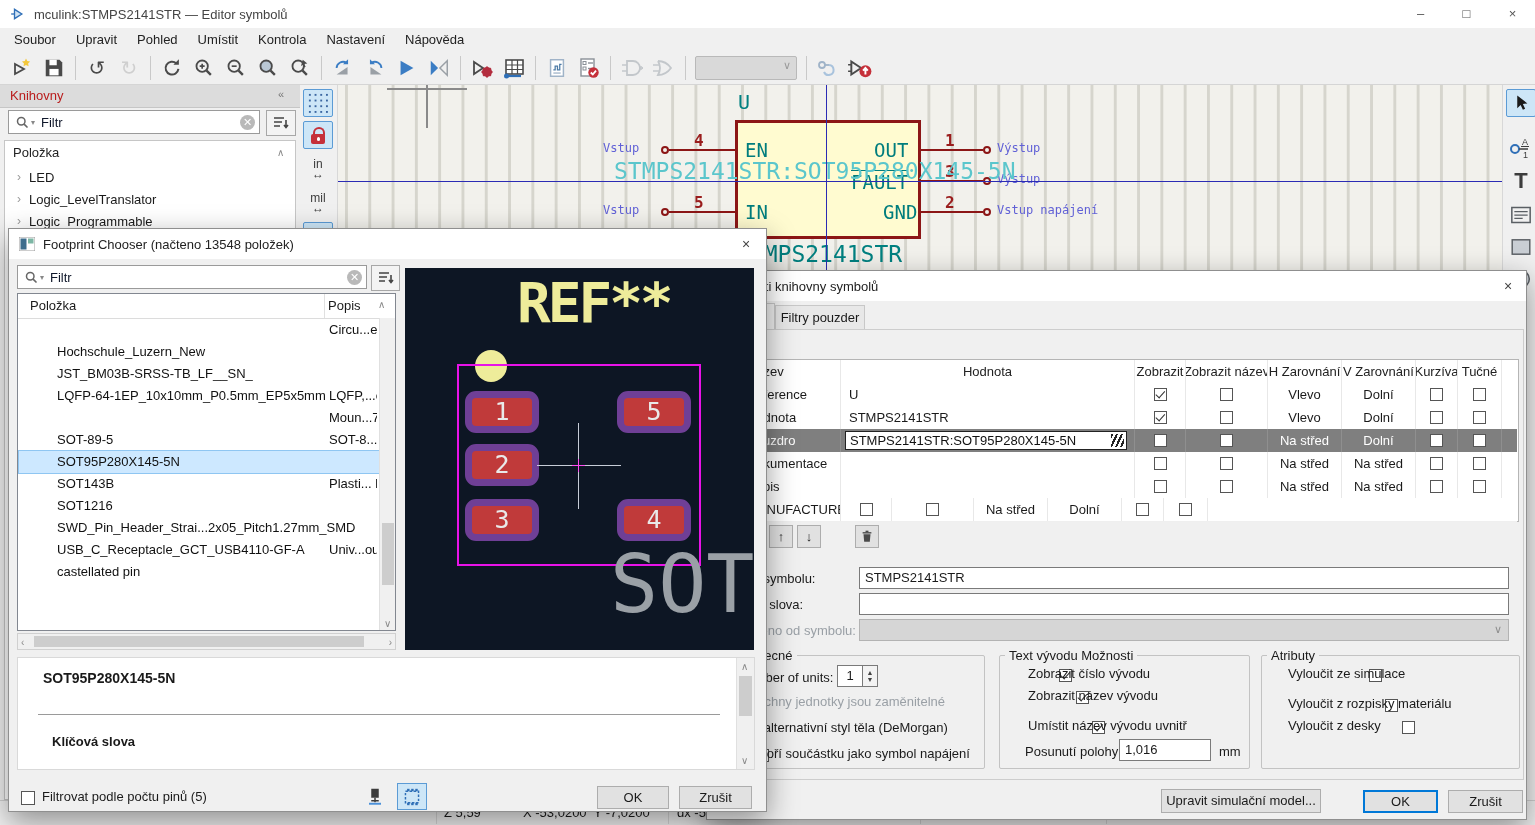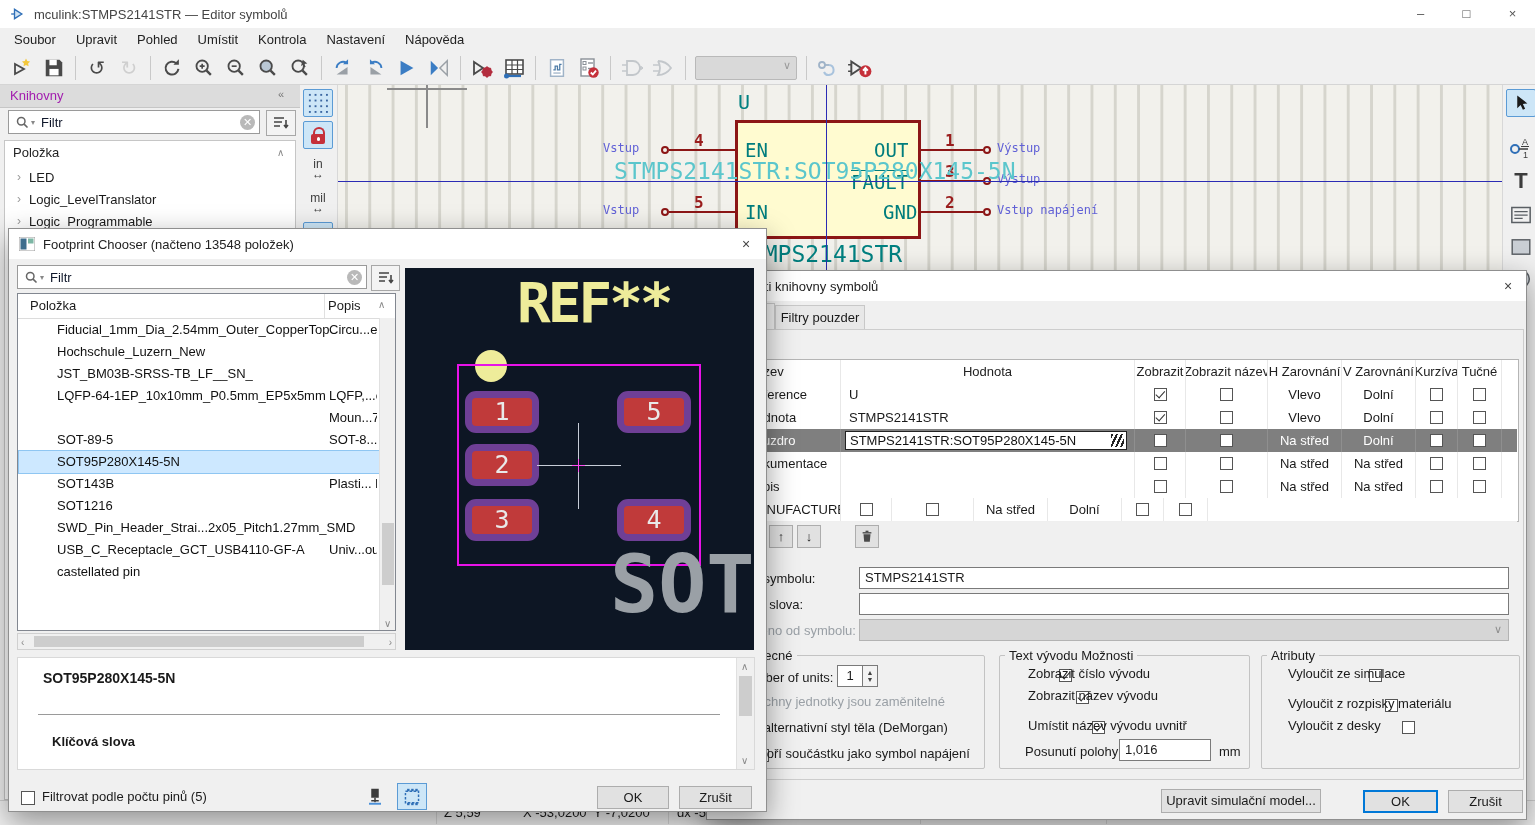--- a/index.html
+++ b/index.html
@@ -18,21 +18,21 @@
   .tbtn{width:30px;height:28px;display:flex;align-items:center;justify-content:center;margin:0 1px;border-radius:2px}
   .tsep{width:1px;height:24px;background:#c9c9c9;margin:0 5px}
   .glyph{font-size:20px;color:#4a4a4a;line-height:1}
   .glyph.dis{color:#cfcfcf}
   .tcombo{width:100px;height:22px;background:#d9d9d9;border:1px solid #b9b9b9;border-radius:2px;position:relative;margin:0 4px}
   .tcombo::after{content:"∨";position:absolute;right:5px;top:2px;color:#9a9a9a;font-size:11px}
 
   
   #leftpanel{left:0;top:85px;width:300px;height:715px;background:#f0f0f0;border-right:1px solid #cfcfcf}
   #lp-header{left:0;top:0;width:300px;height:22px;background:#dcdcdc;border-bottom:1px solid #c6c6c6}
-  #lp-header span{position:absolute;left:10px;top:3px;color:#a21caf}
+  #lp-header span{position:absolute;left:10px;top:3px;color:#b91c1c}
   .searchbox{background:#fff;border:1px solid #9a9a9a;display:flex;align-items:center;box-sizing:border-box}
   .ph{color:#0f172a}
   .clear-ic{margin-left:auto;width:15px;height:15px;border-radius:8px;background:#b9b9b9;color:#fff;font-size:11px;line-height:15px;text-align:center;margin-right:4px}
   .sortbtn{border:1px solid #a7a7a7;background:#f3f3f3;display:flex;align-items:center;justify-content:center}
   .treehdr{color:#222}
   .tree-row{position:absolute;left:0;width:282px;height:22px}
   .tree-row .tw{position:absolute;left:12px;top:3px;color:#9a9a9a;font-size:12px}
   .tree-row .tl{position:absolute;left:24px;top:3px;color:#1a1a1a}
   .vscroll{position:absolute;background:#f0f0f0;border-left:1px solid #e0e0e0}
   .arrowg{color:#8a8a8a;font-size:10px;text-align:center;display:block}
@@ -681,21 +681,20 @@
     <div class="fp-hdr">
       <span class="abs" style="left:12px;top:4px">Položka</span>
       <span class="abs" style="left:310px;top:4px">Popis</span>
       <span class="abs" style="left:306px;top:0;width:1px;height:24px;background:#e0e0e0"></span>
       <span class="abs arrowg" style="left:360px;top:5px">∧</span>
     </div>
     <div class="abs" style="left:0;top:25px;width:360px">
 
 
         <div class="fp-row" style="position:relative">
-          <span class="fp-name">Fiducial_1mm_Dia_2.54mm_Outer_CopperTop</span>
           <span class="fp-desc">Circu...epc</span>
         </div>
 
         <div class="fp-row" style="position:relative">
           <span class="fp-name">Hochschule_Luzern_New</span>
           <span class="fp-desc"></span>
         </div>
 
         <div class="fp-row" style="position:relative">
           <span class="fp-name">JST_BM03B-SRSS-TB_LF__SN_</span>
@@ -765,21 +764,21 @@
     <div class="abs" style="left:52px;top:96px;width:244px;height:202px;border:2px solid #e812e8;box-sizing:border-box"></div>
     <div class="pad" style="left:60px;top:123px">1</div>
     <div class="pad" style="left:60px;top:176px">2</div>
     <div class="pad" style="left:60px;top:231px">3</div>
     <div class="pad" style="left:212px;top:123px">5</div>
     <div class="pad" style="left:212px;top:231px">4</div>
     <div class="abs" style="left:173px;top:155px;width:1px;height:86px;background:#c7cdd8"></div>
     <div class="abs" style="left:132px;top:197px;width:84px;height:1px;background:#c7cdd8"></div>
     <div class="abs" style="left:167px;top:197px;width:13px;height:1px;background:#ff4df2"></div>
     <div class="abs" style="left:173px;top:191px;width:1px;height:13px;background:#ff4df2"></div>
-    <div class="abs mono" style="left:205px;top:270px;font-size:80px;font-weight:bold;color:#9aa0a6;white-space:nowrap">SOT</div>
+    <div class="abs mono" style="left:205px;top:270px;font-size:80px;font-weight:normal;color:#9aa0a6;white-space:nowrap">SOT</div>
   </div>
 
   
   <div class="abs" style="left:8px;top:428px;width:738px;height:113px;background:#fff;border:1px solid #d9d9d9;box-sizing:border-box">
     <span class="abs" style="left:25px;top:12px;font-weight:bold;font-size:14px">SOT95P280X145-5N</span>
     <span class="abs" style="left:20px;top:56px;width:682px;height:1px;background:#9a9a9a"></span>
     <span class="abs" style="left:34px;top:76px;font-weight:bold">Klíčová slova</span>
     <div class="vscroll" style="right:0;top:0;width:17px;height:111px">
       <span class="arrowg" style="position:absolute;left:4px;top:3px">∧</span>
       <span class="thumb" style="left:2px;top:18px;width:13px;height:40px"></span>

